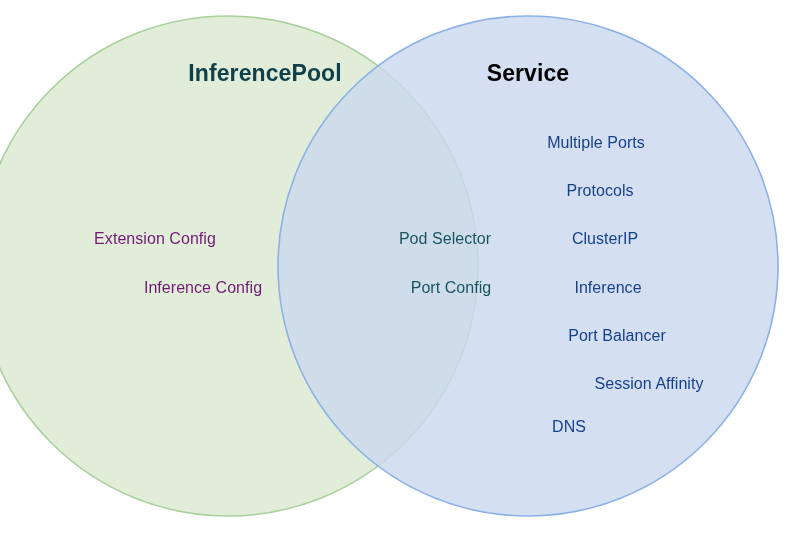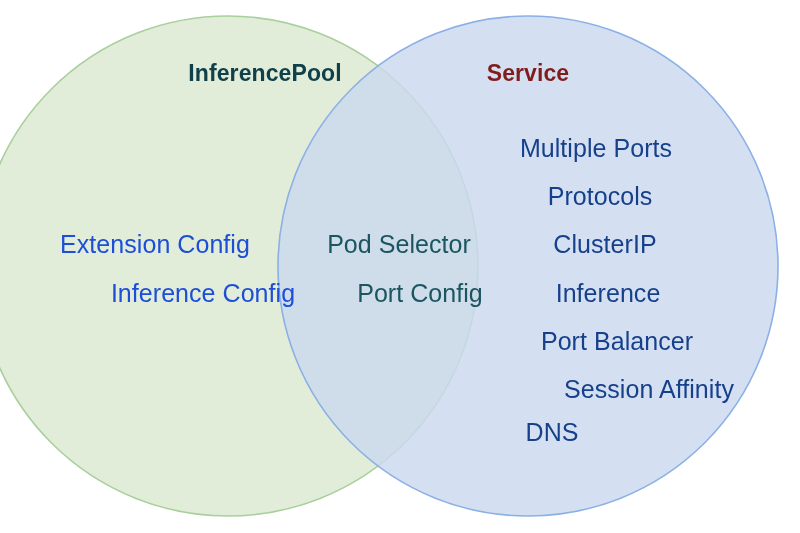--- a/index.html
+++ b/index.html
@@ -43,38 +43,39 @@
     letter-spacing: 0.1px;
     white-space: nowrap;
     transform: translateX(-50%);
   }
 
   .title-left {
     color: #10404a;
   }
 
   .title-right {
-    color: #7f1d1d;
+    color: #000000;
   }
 
   .item {
     position: absolute;
-    font-size: 25px;
+    font-size: 16px;
     font-weight: normal;
     white-space: nowrap;
     transform: translateX(-50%);
     letter-spacing: 0.05px;
   }
 
   .item-left {
-    color: #1d4ed8;
+    color: #701a75;
   }
 
   .item-center {
     color: #1a5560;
+    margin-left: 46px;
   }
 
   .item-right {
     color: #17408b;
   }
 </style>
 </head>
 <body>
 
 <div id="venn-canvas">
@@ -85,26 +86,26 @@
   </svg>
 
   <div class="text-layer">
 
     <div class="set-title title-left" style="left:265px; top:60px;">InferencePool</div>
 
     <div class="item item-left" style="left:155px; top:230px;">Extension Config</div>
     <div class="item item-left" style="left:155px; top:279px;margin-left:48px;">Inference Config</div>
 
     <div class="item item-center" style="left:399px; top:230px;">Pod Selector</div>
-    <div class="item item-center" style="left:420px; top:279px;">Port Config</div>
+    <div class="item item-center" style="left:405px; top:279px;">Port Config</div>
 
     <div class="set-title title-right" style="left:528px; top:60px;">Service</div>
 
     <div class="item item-right" style="left:596px; top:134px;">Multiple Ports</div>
     <div class="item item-right" style="left:600px; top:182px;">Protocols</div>
     <div class="item item-right" style="left:605px; top:230px;">ClusterIP</div>
     <div class="item item-right" style="left:608px; top:279px;">Inference</div>
     <div class="item item-right" style="left:617px; top:327px;">Port Balancer</div>
     <div class="item item-right" style="left:649px; top:375px;">Session Affinity</div>
-    <div class="item item-right" style="left:552px; top:418px;">DNS</div>
+    <div class="item item-right" style="left:569px; top:418px;">DNS</div>
 
   </div>
 </div>
 
 </body></html>

